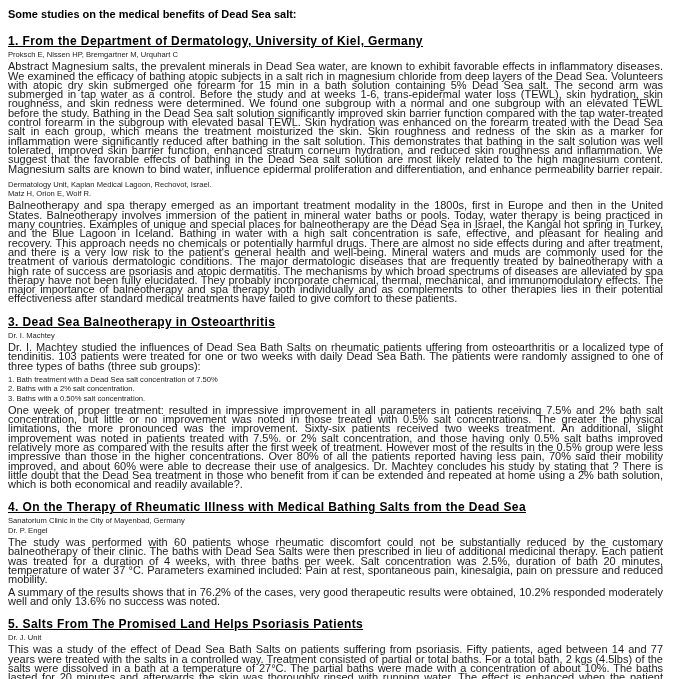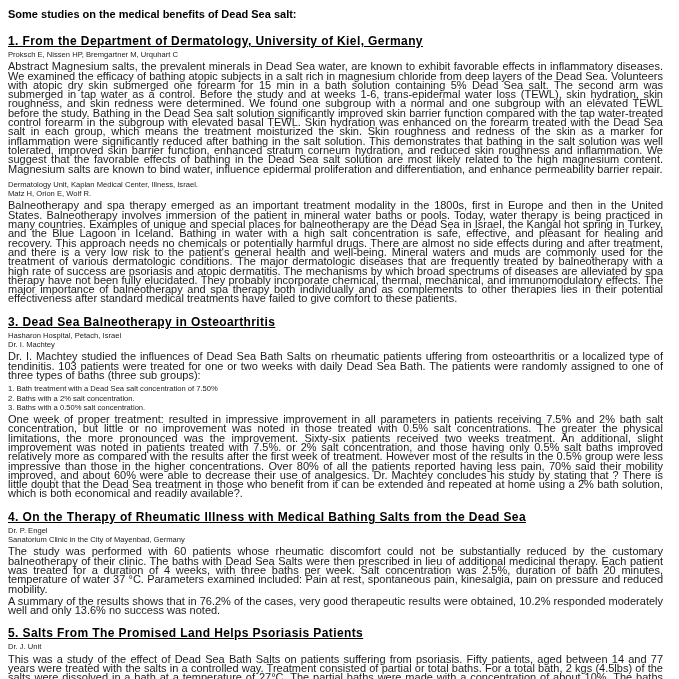--- a/index.html
+++ b/index.html
@@ -62,42 +62,41 @@
 
   <div class="doc-title">Some studies on the medical benefits of Dead Sea salt:</div>
 
   <div class="section">
     <div class="section-heading">1. From the Department of Dermatology, University of Kiel, Germany</div>
     <div class="meta-line">Proksch E, Nissen HP, Bremgartner M, Urquhart C</div>
     <div class="para">Abstract Magnesium salts, the prevalent minerals in Dead Sea water, are known to exhibit favorable effects in inflammatory diseases. We examined the efficacy of bathing atopic subjects in a salt rich in magnesium chloride from deep layers of the Dead Sea. Volunteers with atopic dry skin submerged one forearm for 15 min in a bath solution containing 5% Dead Sea salt. The second arm was submerged in tap water as a control. Before the study and at weeks 1-6, trans-epidermal water loss (TEWL), skin hydration, skin roughness, and skin redness were determined. We found one subgroup with a normal and one subgroup with an elevated TEWL before the study. Bathing in the Dead Sea salt solution significantly improved skin barrier function compared with the tap water-treated control forearm in the subgroup with elevated basal TEWL. Skin hydration was enhanced on the forearm treated with the Dead Sea salt in each group, which means the treatment moisturized the skin. Skin roughness and redness of the skin as a marker for inflammation were significantly reduced after bathing in the salt solution. This demonstrates that bathing in the salt solution was well tolerated, improved skin barrier function, enhanced stratum corneum hydration, and reduced skin roughness and inflammation. We suggest that the favorable effects of bathing in the Dead Sea salt solution are most likely related to the high magnesium content. Magnesium salts are known to bind water, influence epidermal proliferation and differentiation, and enhance permeability barrier repair.</div>
   </div>
 
   <div class="section">
-    <div class="meta-line">Dermatology Unit, Kaplan Medical Center, Illness, Israel.</div>
+    <div class="meta-line">Dermatology Unit, Kaplan Medical Lagoon, Rechovot, Israel.</div>
     <div class="meta-line">Matz H, Orion E, Wolf R.</div>
     <div class="para">Balneotherapy and spa therapy emerged as an important treatment modality in the 1800s, first in Europe and then in the United States. Balneotherapy involves immersion of the patient in mineral water baths or pools. Today, water therapy is being practiced in many countries. Examples of unique and special places for balneotherapy are the Dead Sea in Israel, the Kangal hot spring in Turkey, and the Blue Lagoon in Iceland. Bathing in water with a high salt concentration is safe, effective, and pleasant for healing and recovery. This approach needs no chemicals or potentially harmful drugs. There are almost no side effects during and after treatment, and there is a very low risk to the patient's general health and well-being. Mineral waters and muds are commonly used for the treatment of various dermatologic conditions. The major dermatologic diseases that are frequently treated by balneotherapy with a high rate of success are psoriasis and atopic dermatitis. The mechanisms by which broad spectrums of diseases are alleviated by spa therapy have not been fully elucidated. They probably incorporate chemical, thermal, mechanical, and immunomodulatory effects. The major importance of balneotherapy and spa therapy both individually and as complements to other therapies lies in their potential effectiveness after standard medical treatments have failed to give comfort to these patients.</div>
   </div>
 
   <div class="section">
     <div class="section-heading">3. Dead Sea Balneotherapy in Osteoarthritis</div>
-    <div class="meta-line">Hasharon Hospital, Petach, Israel</div>
     <div class="meta-line">Dr. I. Machtey</div>
     <div class="para">Dr. I. Machtey studied the influences of Dead Sea Bath Salts on rheumatic patients uffering from osteoarthritis or a localized type of tendinitis. 103 patients were treated for one or two weeks with daily Dead Sea Bath. The patients were randomly assigned to one of three types of baths (three sub groups):</div>
     <div class="bath-list">
       <div class="list-item">1. Bath treatment with a Dead Sea salt concentration of 7.50%</div>
       <div class="list-item">2. Baths with a 2% salt concentration.</div>
       <div class="list-item">3. Baths with a 0.50% salt concentration.</div>
     </div>
     <div class="para">One week of proper treatment: resulted in impressive improvement in all parameters in patients receiving 7.5% and 2% bath salt concentration, but little or no improvement was noted in those treated with 0.5% salt concentrations. The greater the physical limitations, the more pronounced was the improvement. Sixty-six patients received two weeks treatment. An additional, slight improvement was noted in patients treated with 7.5%. or 2% salt concentration, and those having only 0.5% salt baths improved relatively more as compared with the results after the first week of treatment. However most of the results in the 0.5% group were less impressive than those in the higher concentrations. Over 80% of all the patients reported having less pain, 70% said their mobility improved, and about 60% were able to decrease their use of analgesics. Dr. Machtey concludes his study by stating that ? There is little doubt that the Dead Sea treatment in those who benefit from it can be extended and repeated at home using a 2% bath solution, which is both economical and readily available?.</div>
   </div>
 
   <div class="section">
     <div class="section-heading">4. On the Therapy of Rheumatic Illness with Medical Bathing Salts from the Dead Sea</div>
+    <div class="meta-line">Sanatorium Clinic in the City of Mayenbad, Germany</div>
     <div class="meta-line">Dr. P. Engel</div>
-    <div class="meta-line">Sanatorium Clinic in the City of Mayenbad, Germany</div>
     <div class="para">The study was performed with 60 patients whose rheumatic discomfort could not be substantially reduced by the customary balneotherapy of their clinic. The baths with Dead Sea Salts were then prescribed in lieu of additional medicinal therapy. Each patient was treated for a duration of 4 weeks, with three baths per week. Salt concentration was 2.5%, duration of bath 20 minutes, temperature of water 37 °C. Parameters examined included: Pain at rest, spontaneous pain, kinesalgia, pain on pressure and reduced mobility.</div>
     <div class="para">A summary of the results shows that in 76.2% of the cases, very good therapeutic results were obtained, 10.2% responded moderately well and only 13.6% no success was noted.</div>
   </div>
 
   <div class="section">
     <div class="section-heading">5. Salts From The Promised Land Helps Psoriasis Patients</div>
     <div class="meta-line">Dr. J. Unit</div>
     <div class="para">This was a study of the effect of Dead Sea Bath Salts on patients suffering from psoriasis. Fifty patients, aged between 14 and 77 years were treated with the salts in a controlled way. Treatment consisted of partial or total baths. For a total bath, 2 kgs (4.5lbs) of the salts were dissolved in a bath at a temperature of 27°C. The partial baths were made with a concentration of about 10%. The baths lasted for 20 minutes and afterwards the skin was thoroughly rinsed with running water. The effect is enhanced when the patient remains in a warm packed condition for one hour after the bath. The treatment lasted for 3 weeks, with 3-4 baths per week. The results show that most symptoms of the illness diminished within one week of treatment, notably itch, scaling joint complaints, and the falling asleep and sleep through difficulties. Other parameters such as spread, redness and infiltration decreased somewhat more slowly. Improvement was steady - the four week treatment left the patients essentially free from complaints. Dr. Arndt points out that of particular importance from the patient's point of view is the rapid relief from such irritating a symptom as itching. There is a corresponding relief from sleeping disturbances, which were rather wide-spread prior to treatment. The drastic decrease in scaling within one week can be interpreted by physician and patient alike as a further proof of the course outlined above: Healing was total in 27 patients (54%), whereas in 22 cases there was a marked impressive improvement. Tolerance was excellent in all 50 cases. There were no side effects whatsoever, dermatological or otherwise.</div>
   </div>
 

